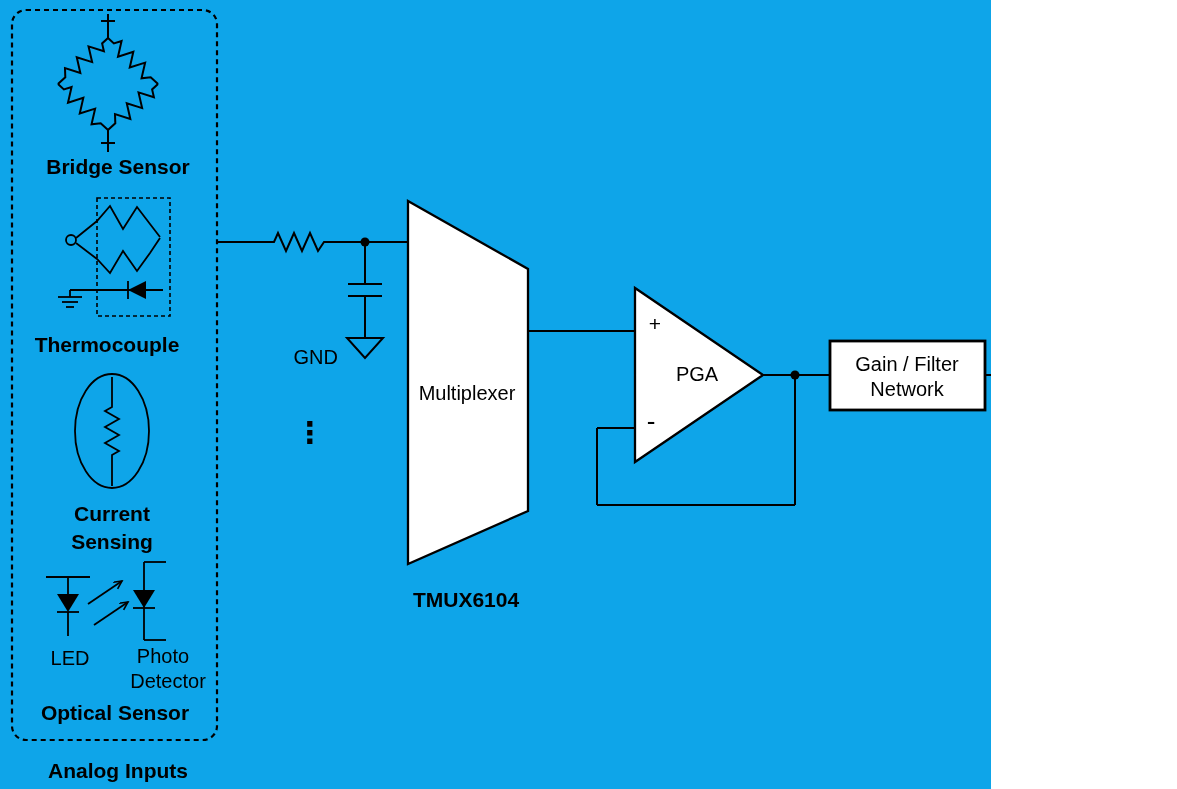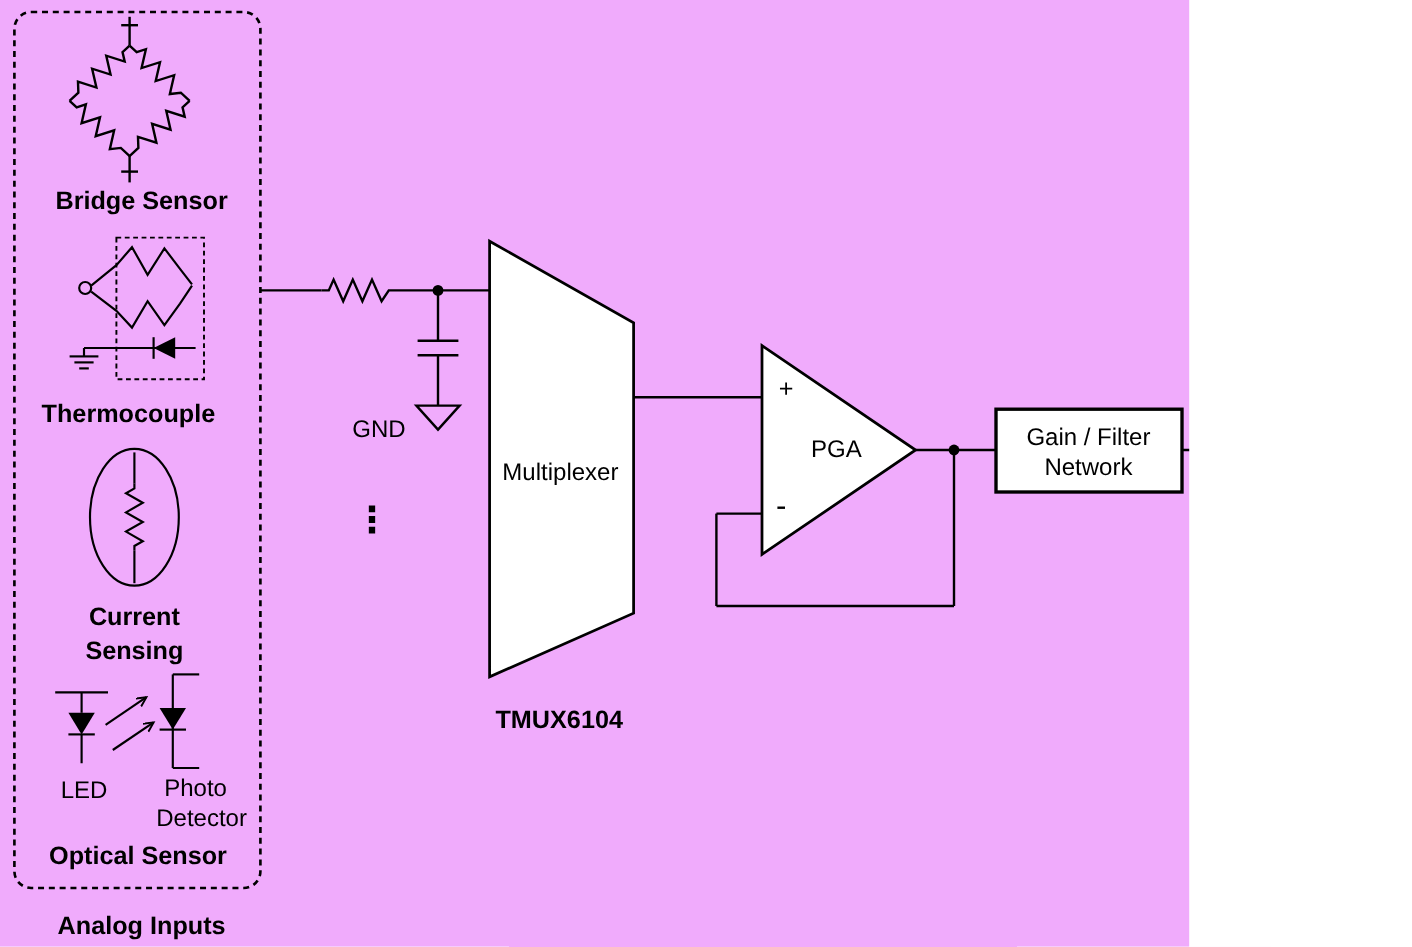--- a/index.html
+++ b/index.html
@@ -1,16 +1,16 @@
 <!DOCTYPE html>
 <html><head>
 <meta charset="utf-8">
 <style>
   html,body{margin:0;padding:0;background:#ffffff;}
-  .page{width:991px;height:789px;position:relative;background:#f0abfc;overflow:hidden;}
+  .page{width:991px;height:789px;position:relative;background:#0ea5e9;overflow:hidden;}
   svg{display:block;}
   .ln{stroke:#000;stroke-width:2;fill:none;stroke-linecap:butt;}
   .ln-thin{stroke:#000;stroke-width:1.8;fill:none;}
   .shape{stroke:#000;stroke-width:2.3;fill:#ffffff;}
   .shape-thick{stroke:#000;stroke-width:2.8;fill:#ffffff;}
   .solid{fill:#000;stroke:none;}
   .dashbox{stroke:#000;stroke-width:2.2;fill:none;stroke-dasharray:5 4;}
   .dashbox-sm{stroke:#000;stroke-width:1.6;fill:none;stroke-dasharray:4 3;}
   text{font-family:"Liberation Sans", sans-serif;fill:#000;}
   .t{font-size:20px;font-weight:400;}

